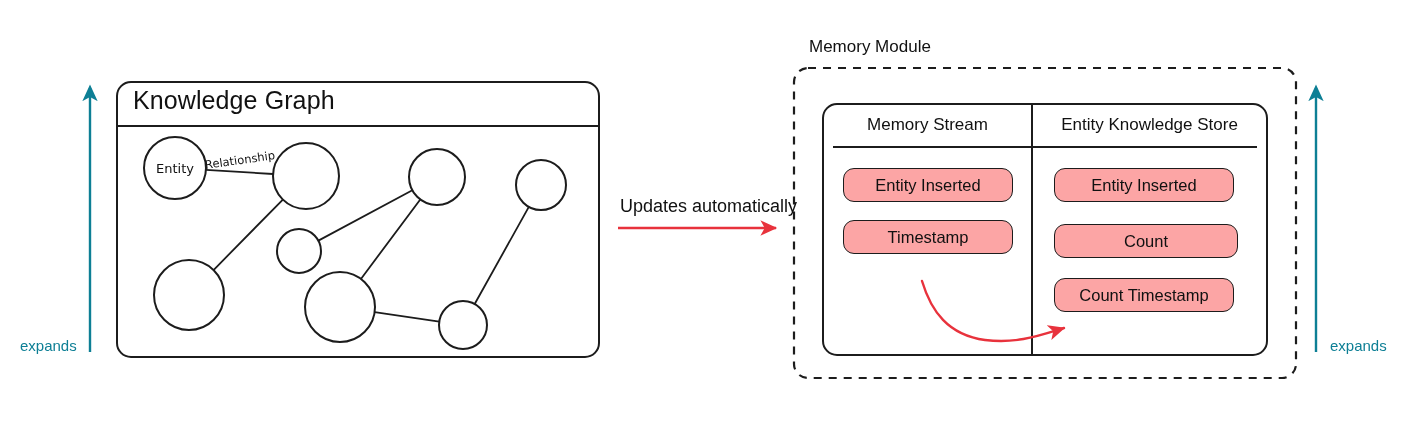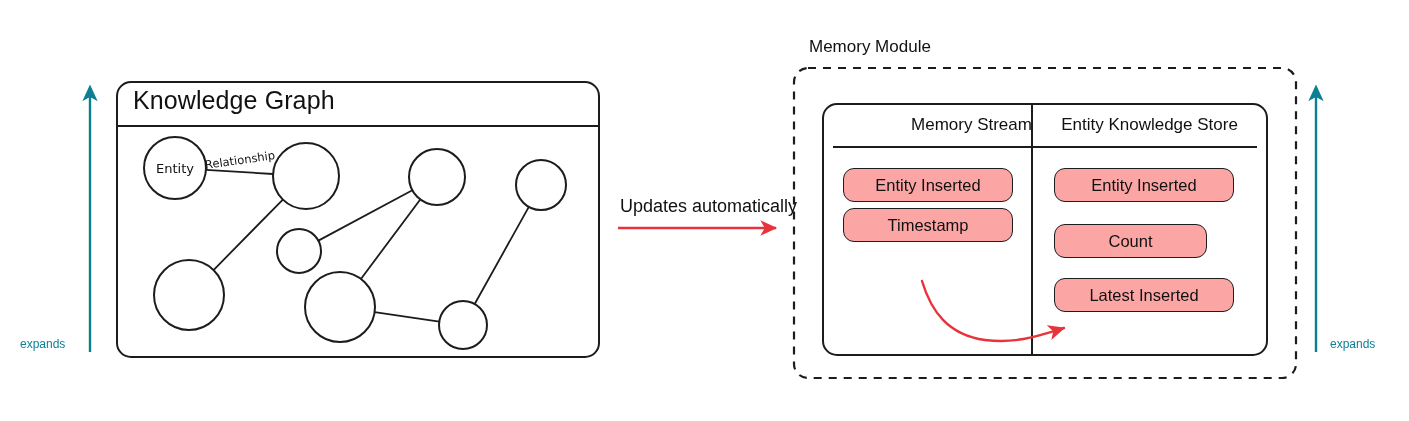--- a/index.html
+++ b/index.html
@@ -23,41 +23,41 @@
 
   
   .mm-title{
     left:809px; top:37px;
     font-size:17px; color:#111;
   }
   .col-head{
     font-size:17px; color:#111;
     text-align:center;
   }
-  .col-head-ms{left:823px; top:115px; width:209px;margin-left:44px;}
+  .col-head-ms{left:823px; top:115px; width:209px;}
   .col-head-ek{left:1032px; top:115px; width:235px;text-align:center;}
 
   .pill{
     position:absolute;
     border:1.6px solid #1c1c1c;
     border-radius:11px;
     background:#fca5a5;
     font-size:16.5px;
     color:#111;
     display:flex;align-items:center;justify-content:center;
     box-sizing:border-box;
   }
 
   
   .arrow-note{
     left:620px; top:196px;
     font-size:18px; color:#111;
   }
   .expands{
-    font-size:12px;
+    font-size:15px;
     color:#0d7f95;
   }
   .expands-left{left:20px; top:337px;}
   .expands-right{left:1330px; top:337px;}
 </style>
 </head>
 <body>
 
 <div id="stage">
 
@@ -113,18 +113,18 @@
   <div class="lbl col-head col-head-ms">Memory Stream</div>
   <div class="lbl col-head col-head-ek">Entity Knowledge Store</div>
 
   <div class="lbl arrow-note">Updates automatically</div>
 
   <div class="lbl expands expands-left">expands</div>
   <div class="lbl expands expands-right">expands</div>
 
   <div id="pill-host">
       <div class="pill" style="left: 843px; top: 168px; width: 170px; height: 34px;">Entity Inserted</div>
-      <div class="pill" style="left: 843px; top: 208px; width: 170px; height: 34px;">Timestamp</div>
+      <div class="pill" style="left: 843px; top: 220px; width: 170px; height: 34px;">Timestamp</div>
       <div class="pill" style="left: 1054px; top: 168px; width: 180px; height: 34px;">Entity Inserted</div>
-      <div class="pill" style="left: 1054px; top: 224px; width: 153px; height: 34px;">Count</div>
-      <div class="pill" style="left: 1054px; top: 278px; width: 180px; height: 34px;">Latest Inserted</div>
+      <div class="pill" style="left: 1054px; top: 224px; width: 184px; height: 34px;">Count</div>
+      <div class="pill" style="left: 1054px; top: 278px; width: 180px; height: 34px;">Count Timestamp</div>
     </div>
 </div>
 
 </body></html>

